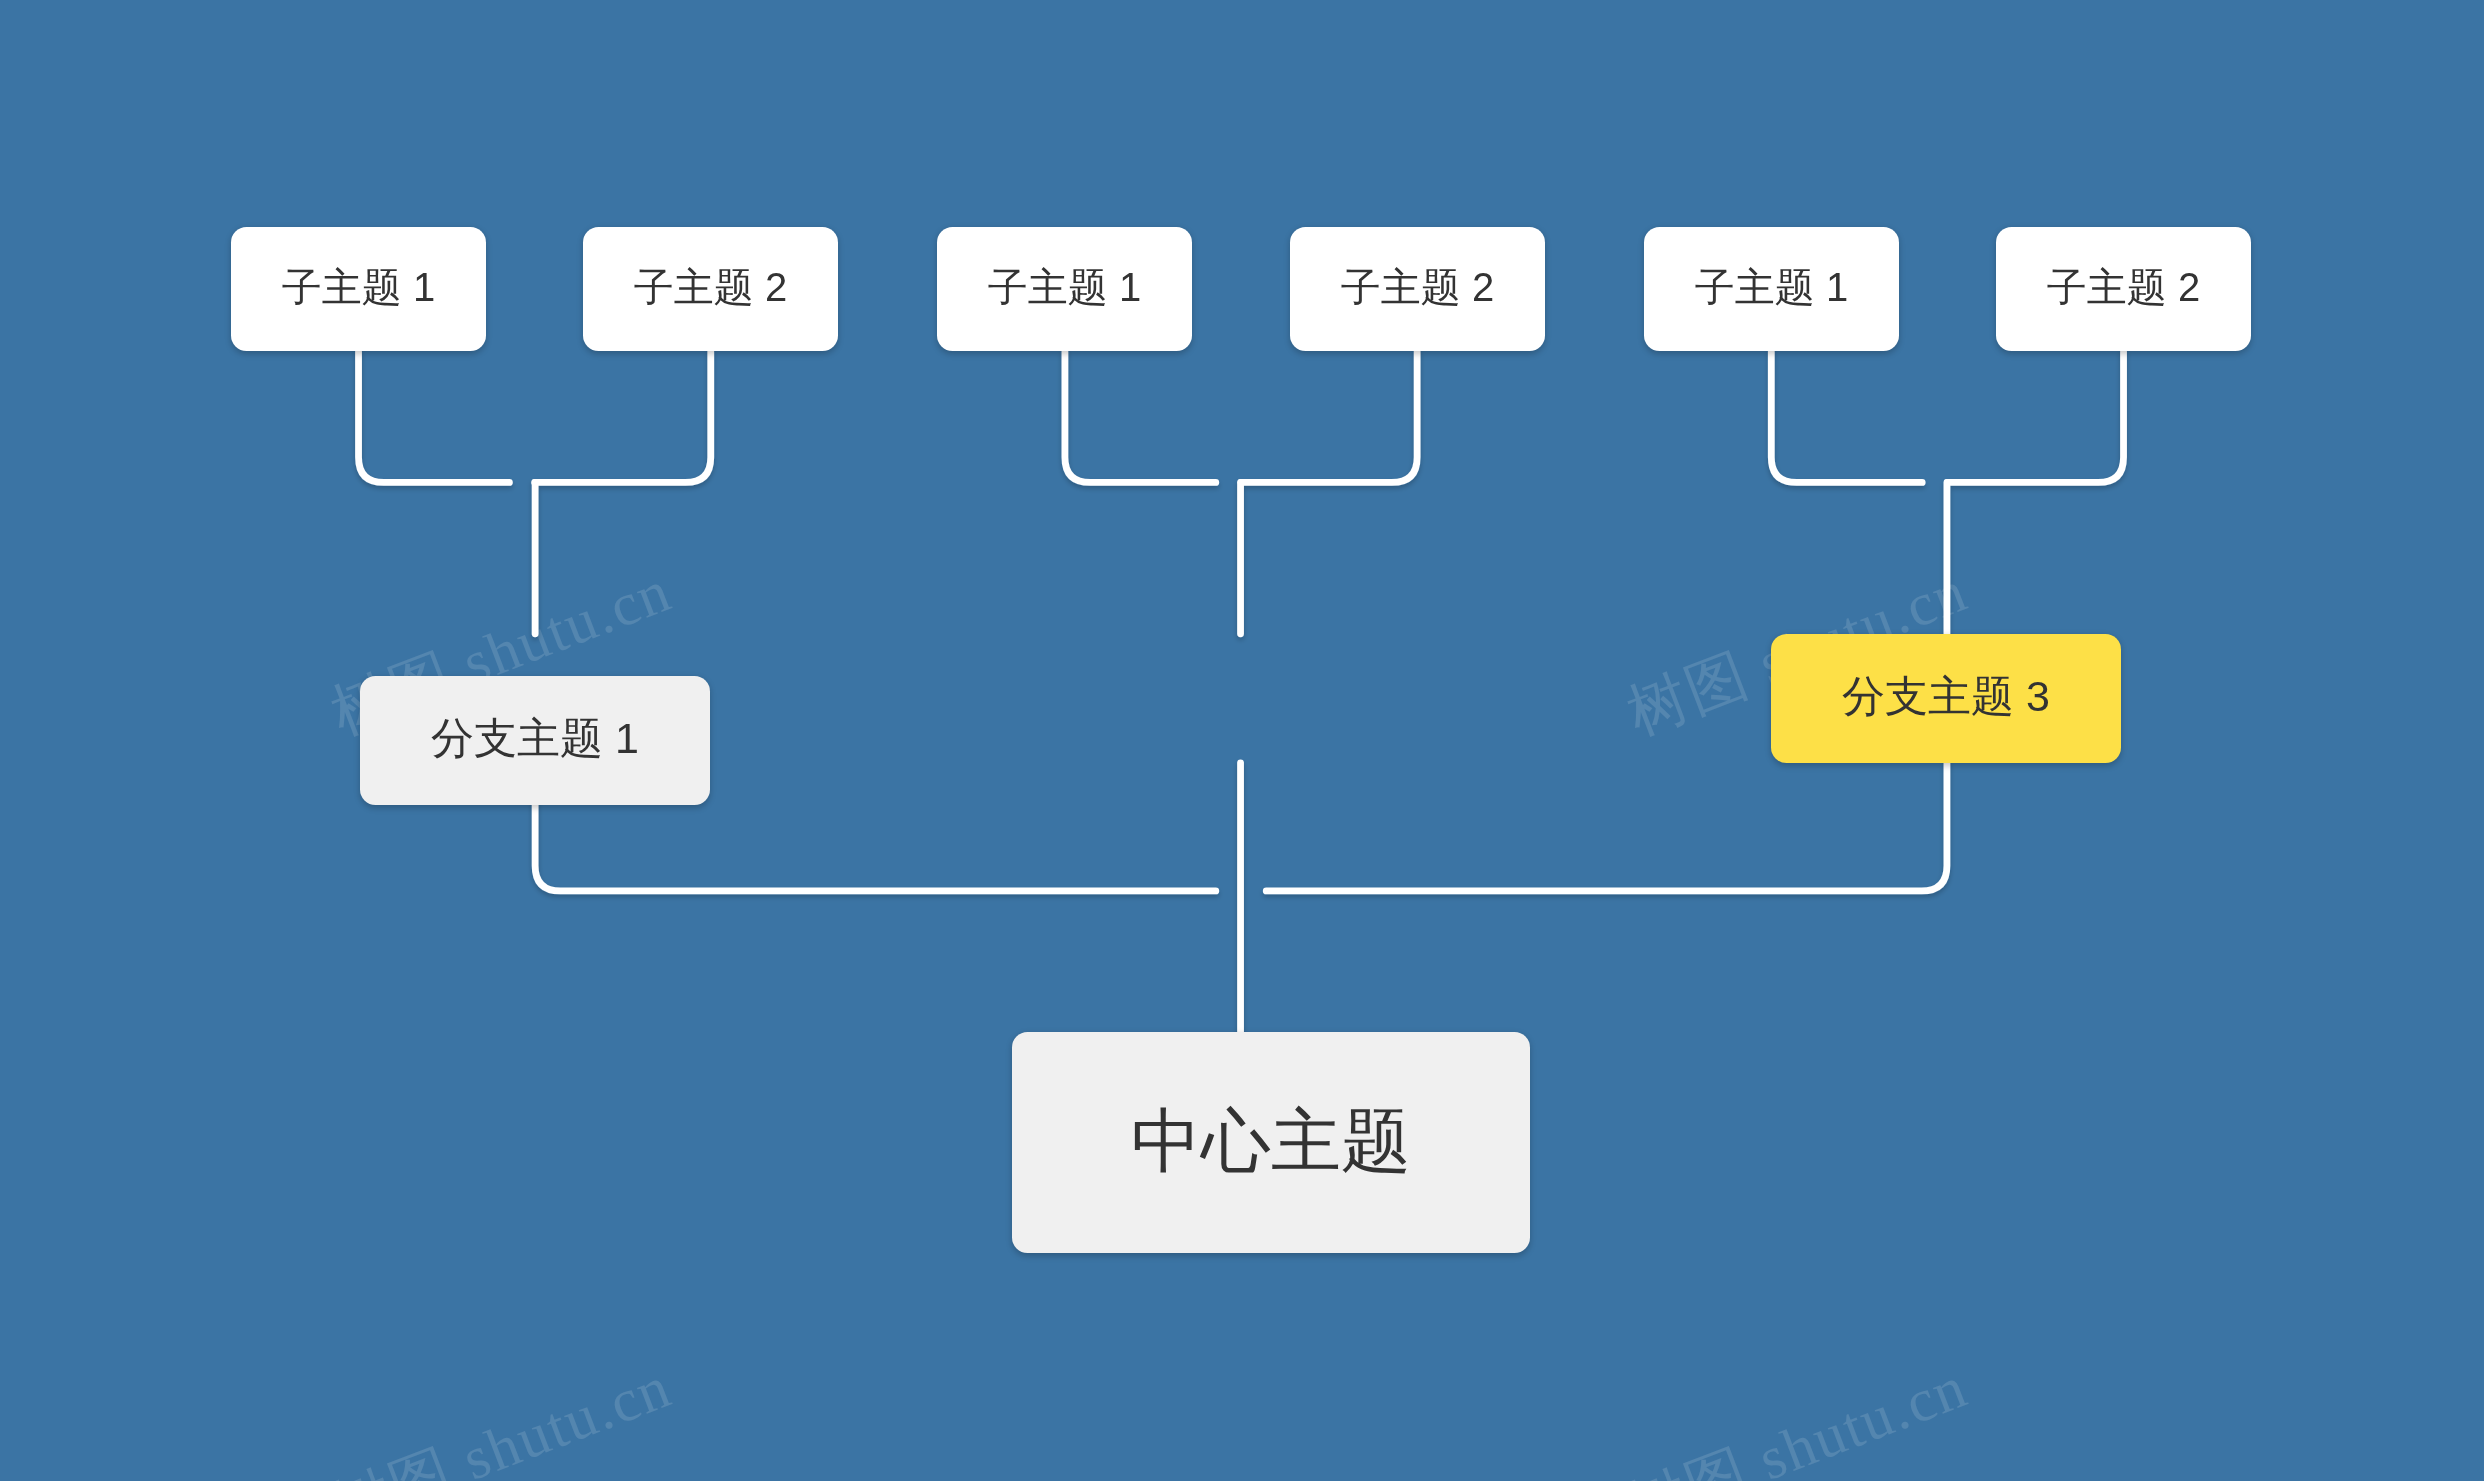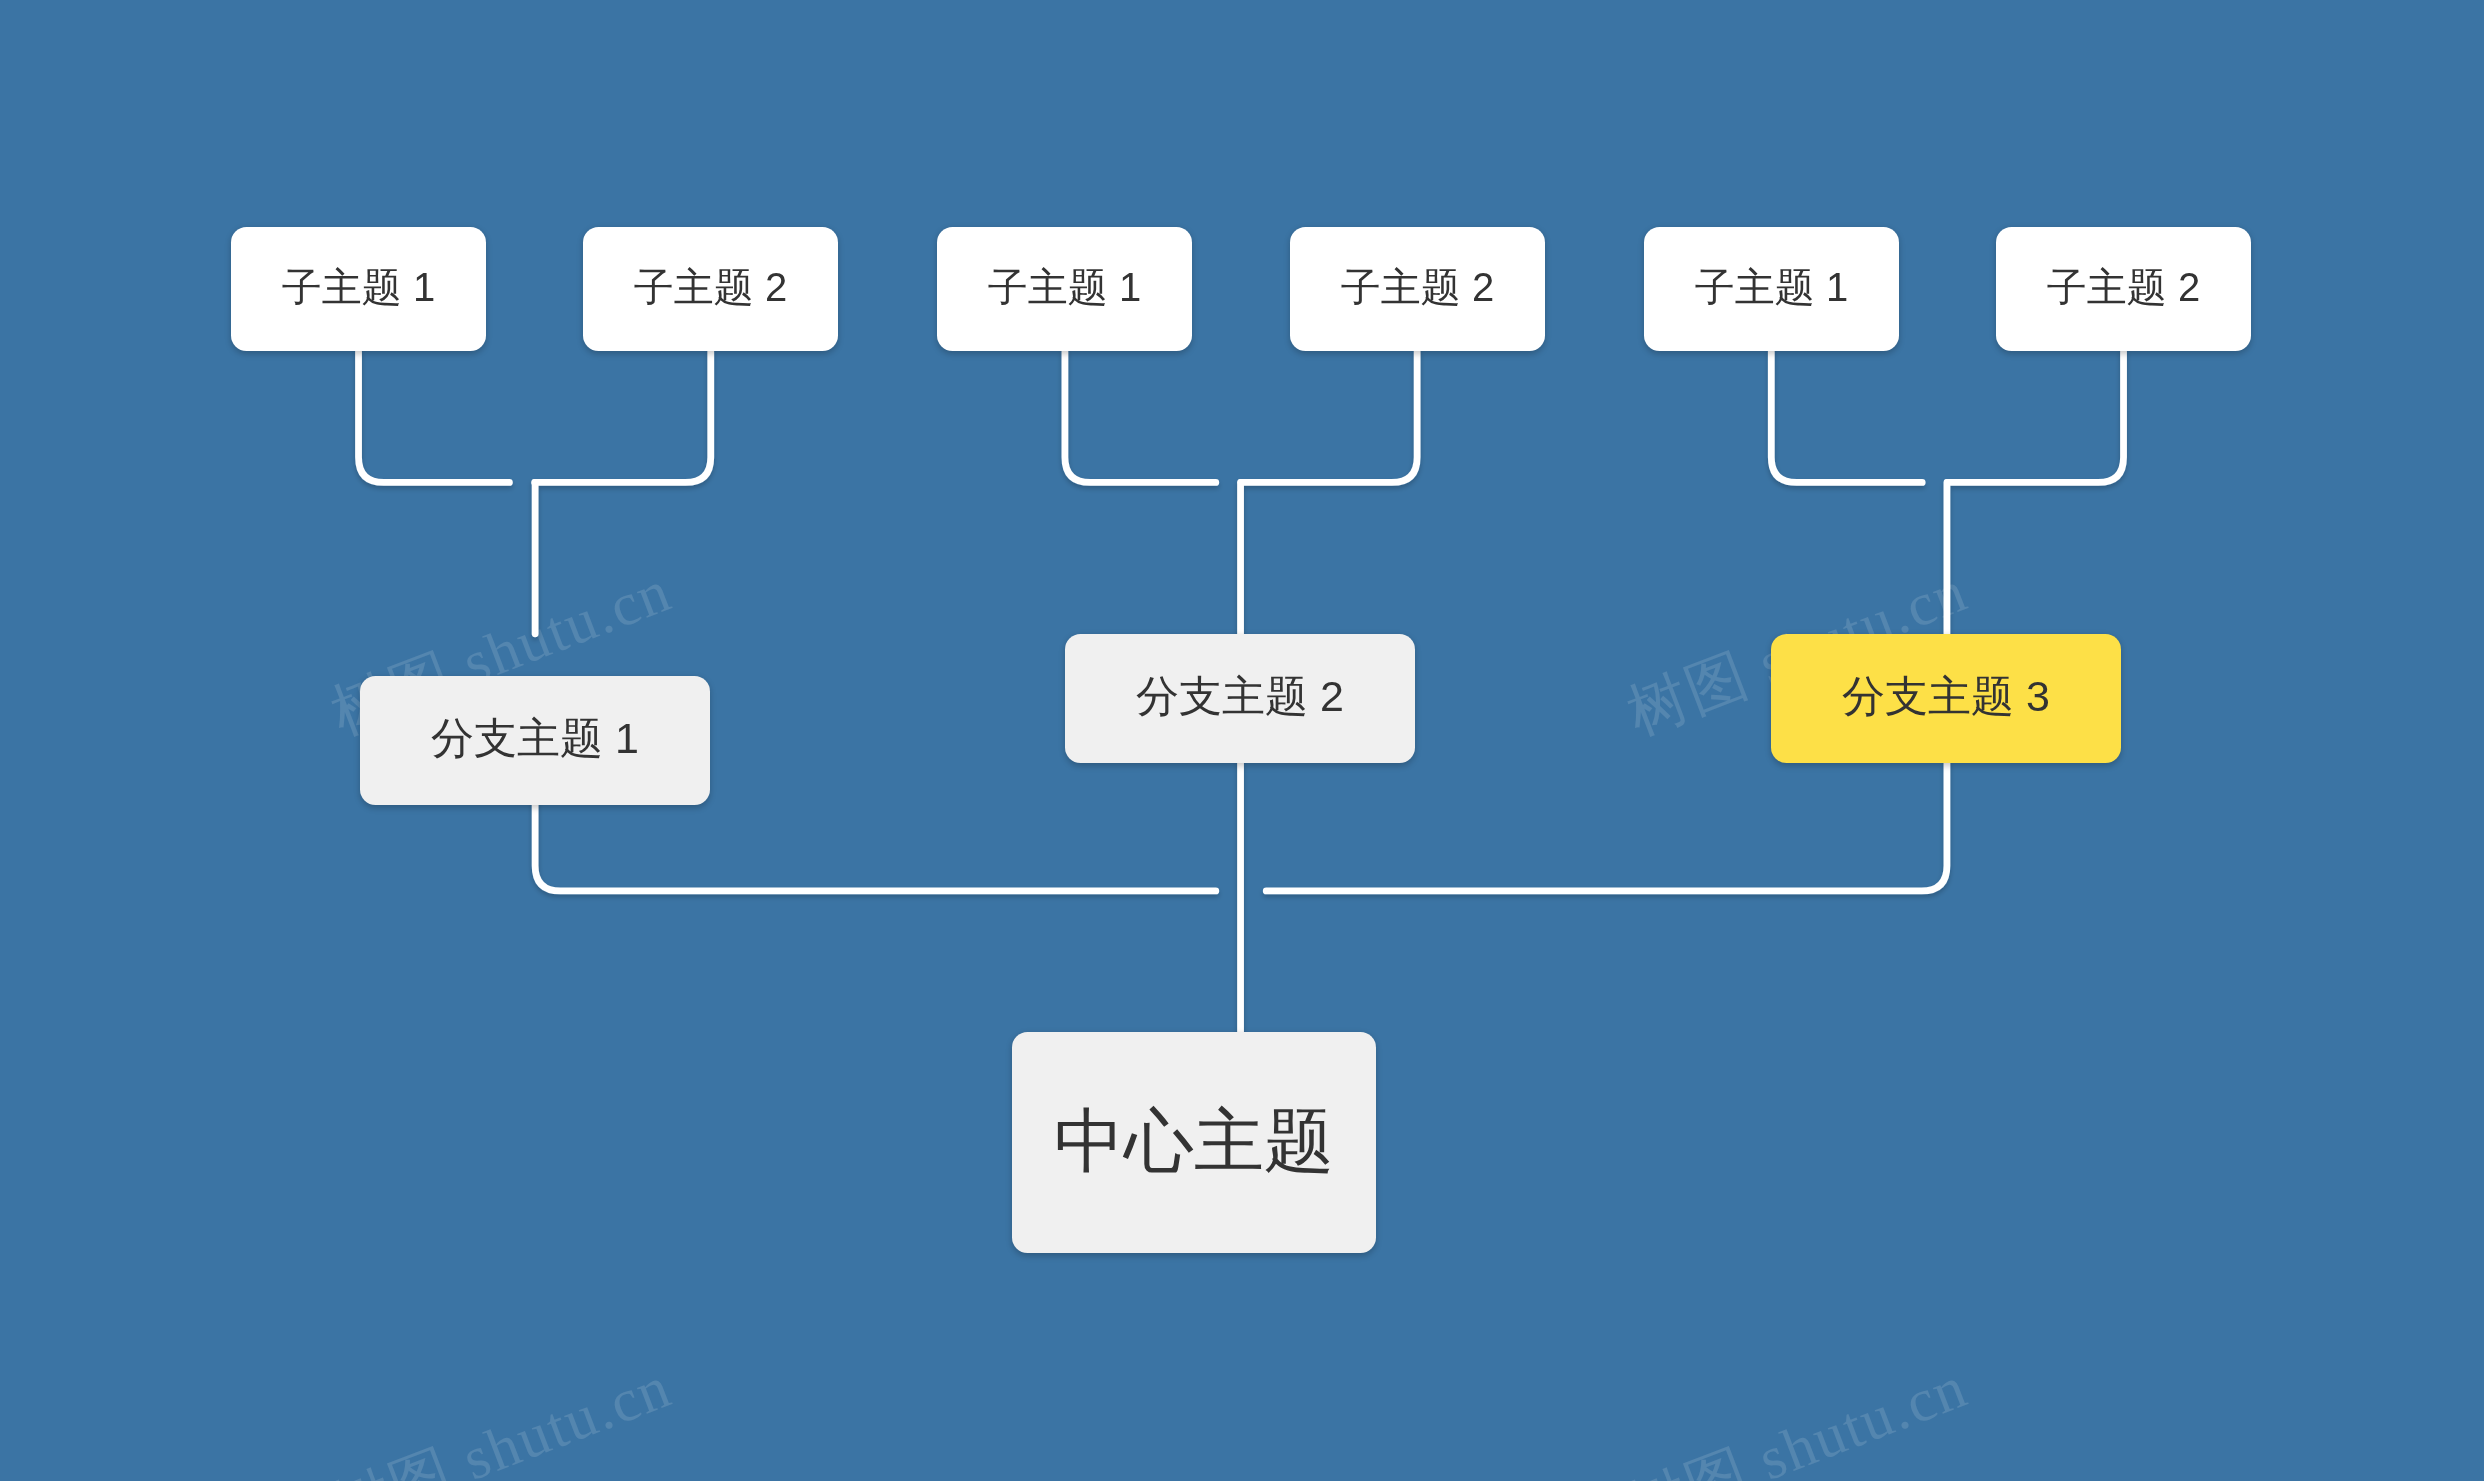--- a/index.html
+++ b/index.html
@@ -136,26 +136,23 @@
     <div class="node node-sub" style="left: 1644px; top: 227px; width: 255px; height: 124px; background: rgb(255, 255, 255); color: rgb(51, 51, 51);">
       <span class="node-label">子主题 1</span>
     </div>
     <div class="node node-sub" style="left: 1996px; top: 227px; width: 255px; height: 124px; background: rgb(255, 255, 255); color: rgb(51, 51, 51);">
       <span class="node-label">子主题 2</span>
     </div>
 
     <div class="node node-branch" style="left: 360px; top: 634px; width: 350px; height: 129px; background: rgb(240, 240, 240); color: rgb(51, 51, 51); margin-top: 42px;">
       <span class="node-label">分支主题 1</span>
     </div>
-    <div class="node node-branch" style="left: 1065px; top: 634px; width: 350px; height: 129px; background: rgb(240, 240, 240); color: rgb(51, 51, 51);">
-      <span class="node-label">分支主题 2</span>
-    </div>
     <div class="node node-branch" style="left: 1771px; top: 634px; width: 350px; height: 129px; background: #fde047; color: rgb(51, 51, 51); text-align: right;">
       <span class="node-label">分支主题 3</span>
     </div>
 
-    <div class="node node-center" style="left: 1012px; top: 1032px; width: 364px; height: 221px; background: rgb(240, 240, 240); color: rgb(51, 51, 51);">
+    <div class="node node-center" style="left: 1012px; top: 1032px; width: 518px; height: 221px; background: rgb(240, 240, 240); color: rgb(51, 51, 51);">
       <span class="node-label">中心主题</span>
     </div>
 
   </div>
 </div>
 
 
 </body></html>

